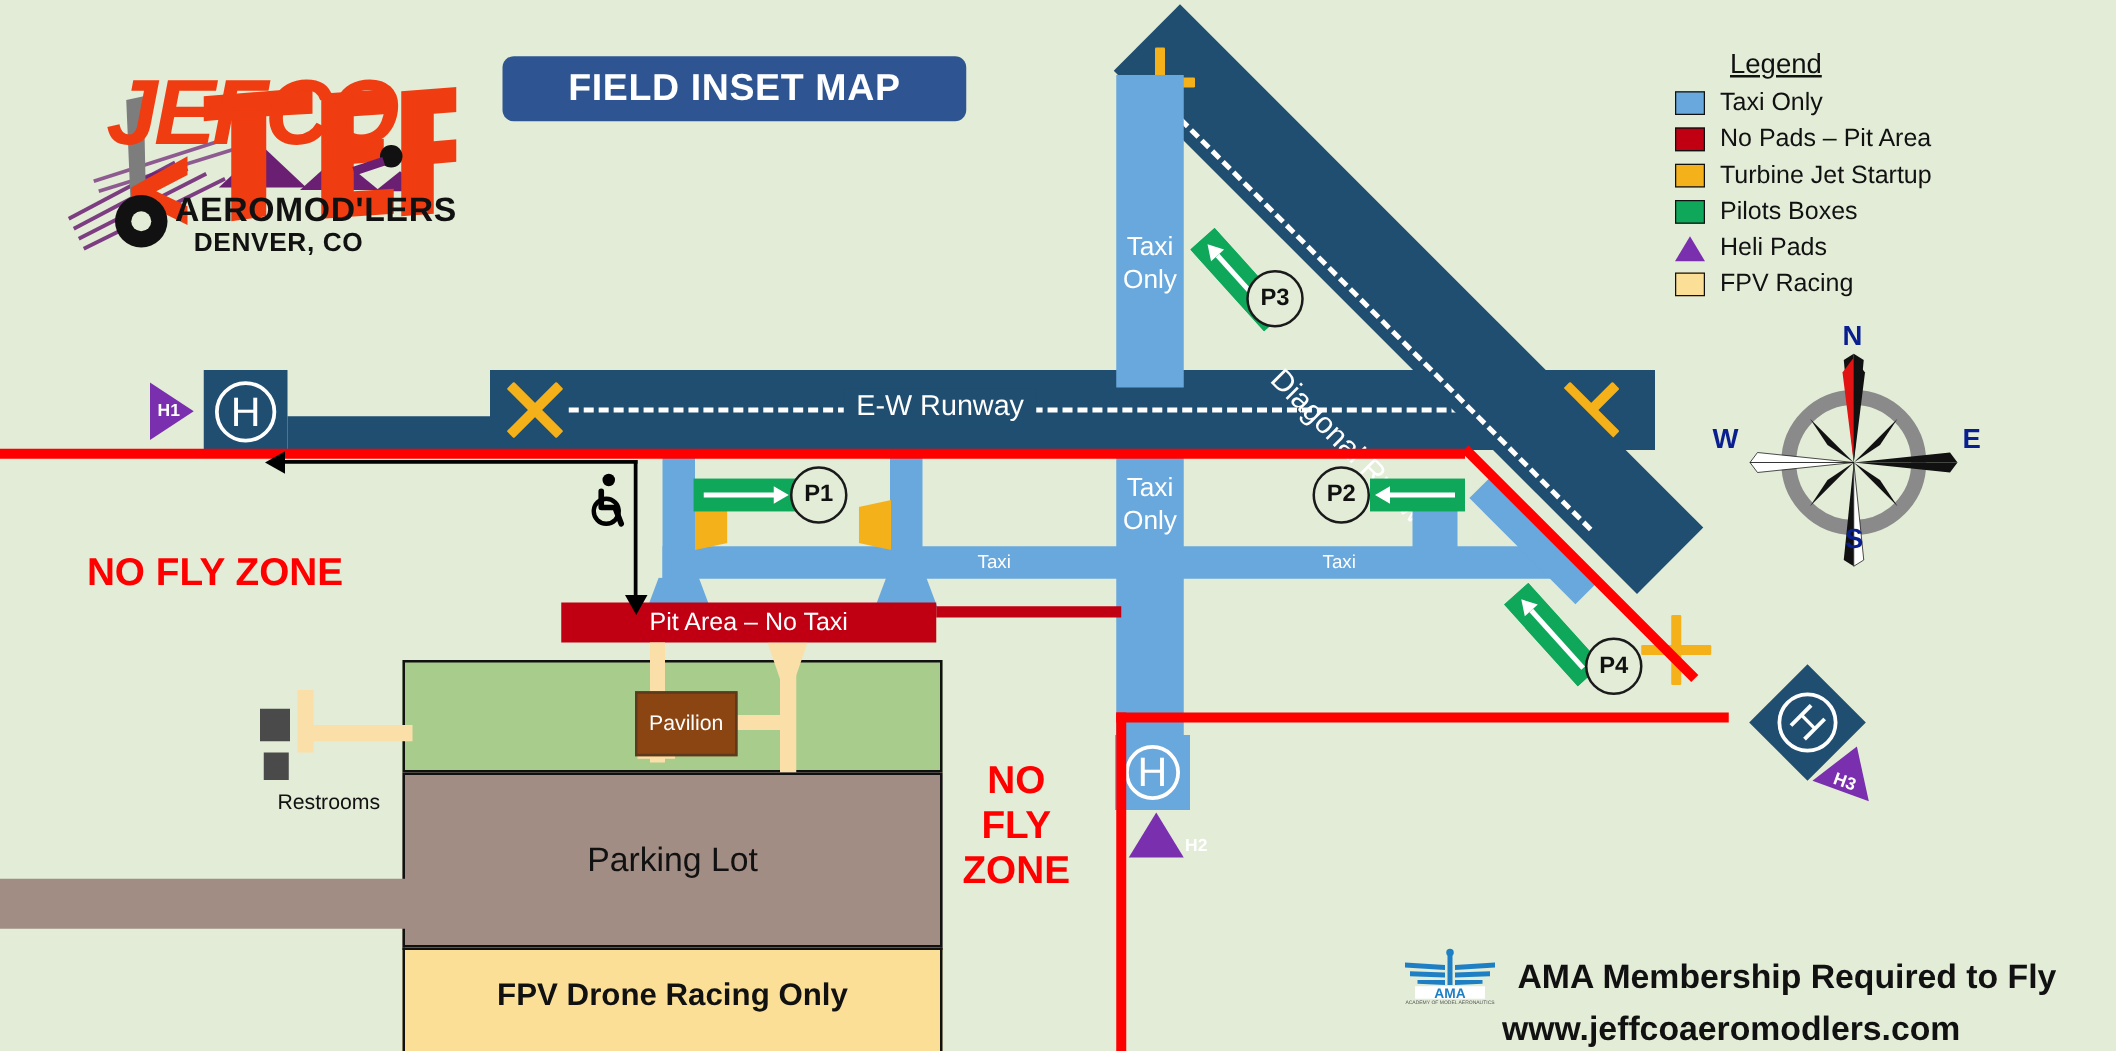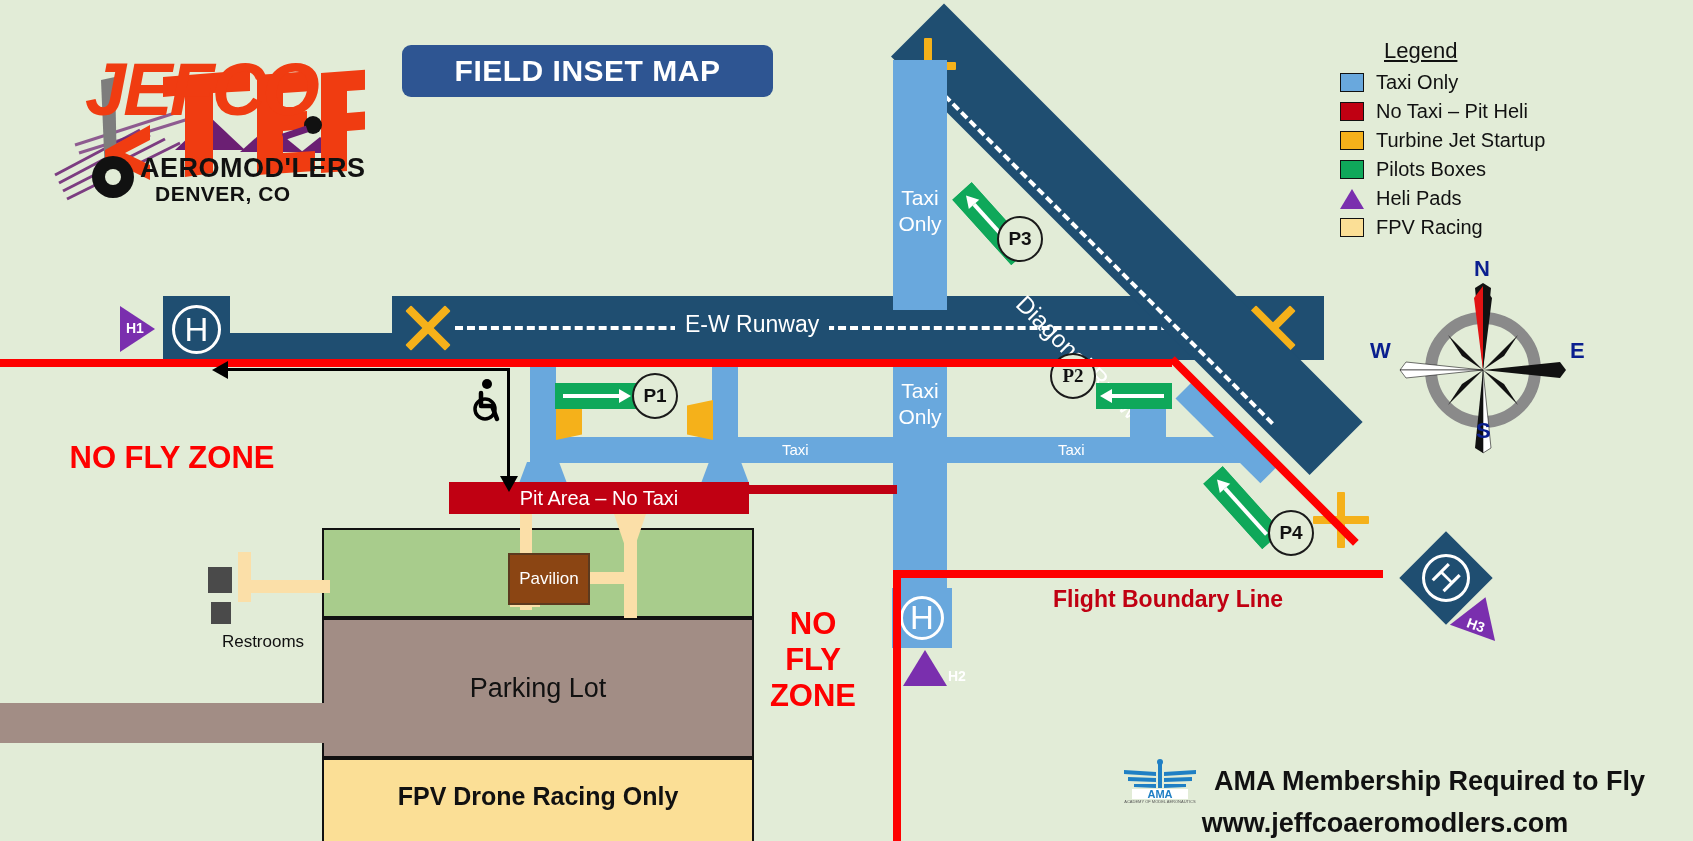--- a/index.html
+++ b/index.html
@@ -381,21 +381,21 @@
          border-left:12px solid #ffffff;"></div>
   </div>
   <div class="pbadge abs" style="left:632px; top:373px;">P1</div>
 
   <div class="pilotbox abs" style="left:1096px; top:383px; width:72px; height:22px;">
     <div class="arrow-line" style="left:14px; width:52px;"></div>
     <div class="arrow-head" style="left:2px; margin-top:-7px;
          border-top:7px solid transparent; border-bottom:7px solid transparent;
          border-right:12px solid #ffffff;"></div>
   </div>
-  <div class="pbadge abs" style="left:1050px; top:353px;font-family:Liberation Serif, serif;">P2</div>
+  <div class="pbadge abs" style="left:1050px; top:373px;">P2</div>
 
   <div class="pilotbox abs" style="left:962px; top:178px; width:84px; height:22px;
        transform-origin:0 50%; transform:rotate(48deg);">
     <div class="arrow-line" style="left:16px; width:62px;"></div>
     <div class="arrow-head" style="left:4px; margin-top:-7px;
          border-top:7px solid transparent; border-bottom:7px solid transparent;
          border-right:12px solid #ffffff;"></div>
   </div>
   <div class="pbadge abs" style="left:997px; top:216px;">P3</div>
 
@@ -449,21 +449,20 @@
   <div id="pit-banner" class="abs">Pit Area – No Taxi</div>
 
   <div class="nofly abs" style="left:62px; top:440px; width:220px;">NO FLY ZONE</div>
 
   <div class="nofly abs" style="left:768px; top:606px; width:90px;">
     <div>NO</div>
     <div>FLY</div>
     <div>ZONE</div>
   </div>
 
-  <div id="flight-boundary-label" class="abs">Flight Boundary Line</div>
 
   <div id="grass-field" class="abs"></div>
 
   <div class="path abs" style="left:520px; top:514px; width:12px; height:96px;"></div>
   <div class="path abs" style="left:510px; top:595px; width:30px; height:12px;"></div>
   <div class="path abs" style="left:614px; top:514px; width:32px; height:30px;
        clip-path:polygon(0 0,100% 0,68% 100%,32% 100%);"></div>
   <div class="path abs" style="left:624px; top:540px; width:13px; height:120px;"></div>
   <div class="path abs" style="left:588px; top:572px; width:42px; height:12px;"></div>
   <div class="path abs" style="left:240px; top:580px; width:90px; height:13px;"></div>
@@ -496,21 +495,21 @@
 
   <div id="legend" class="abs">
     <div id="legend-title">Legend</div>
 
     <div class="legend-row">
       <div class="legend-swatch" style="background:#69a8dd;"></div>
       <div class="legend-text">Taxi Only</div>
     </div>
     <div class="legend-row">
       <div class="legend-swatch" style="background:#c00012;"></div>
-      <div class="legend-text">No Taxi – Pit Heli</div>
+      <div class="legend-text">No Pads – Pit Area</div>
     </div>
     <div class="legend-row">
       <div class="legend-swatch" style="background:#f5b11a;"></div>
       <div class="legend-text">Turbine Jet Startup</div>
     </div>
     <div class="legend-row">
       <div class="legend-swatch" style="background:#0fa85a;"></div>
       <div class="legend-text">Pilots Boxes</div>
     </div>
     <div class="legend-row">

